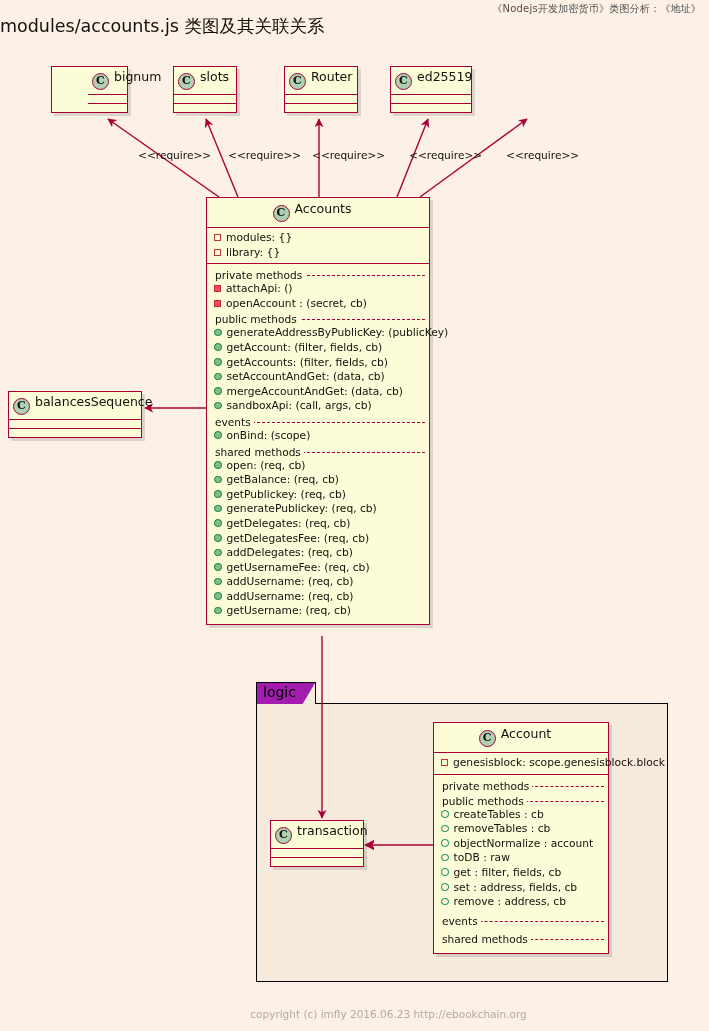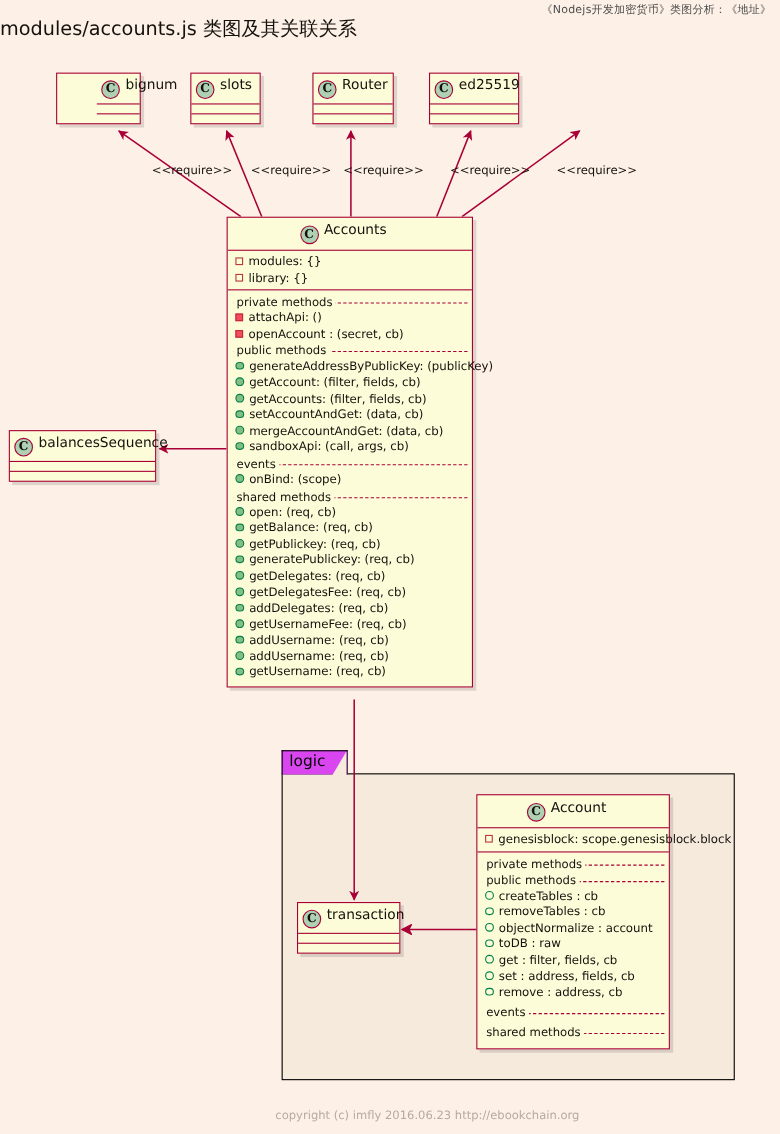--- a/index.html
+++ b/index.html
@@ -179,21 +179,21 @@
   .package {
     position: absolute;
     box-sizing: border-box;
     background: #F6EADD;
     border: 1.6px solid #000000;
     z-index: 2;
   }
   .package-tab {
     position: absolute;
     box-sizing: border-box;
-    background: #d946ef;
+    background: #a21caf;
     border: 1.6px solid #000000;
     border-bottom: none;
     font-size: 14px;
     color: #000;
     padding: 1px 18px 2px 6px;
     line-height: 1.15;
     white-space: nowrap;
     z-index: 3;
   }
   .package-tab::after {

